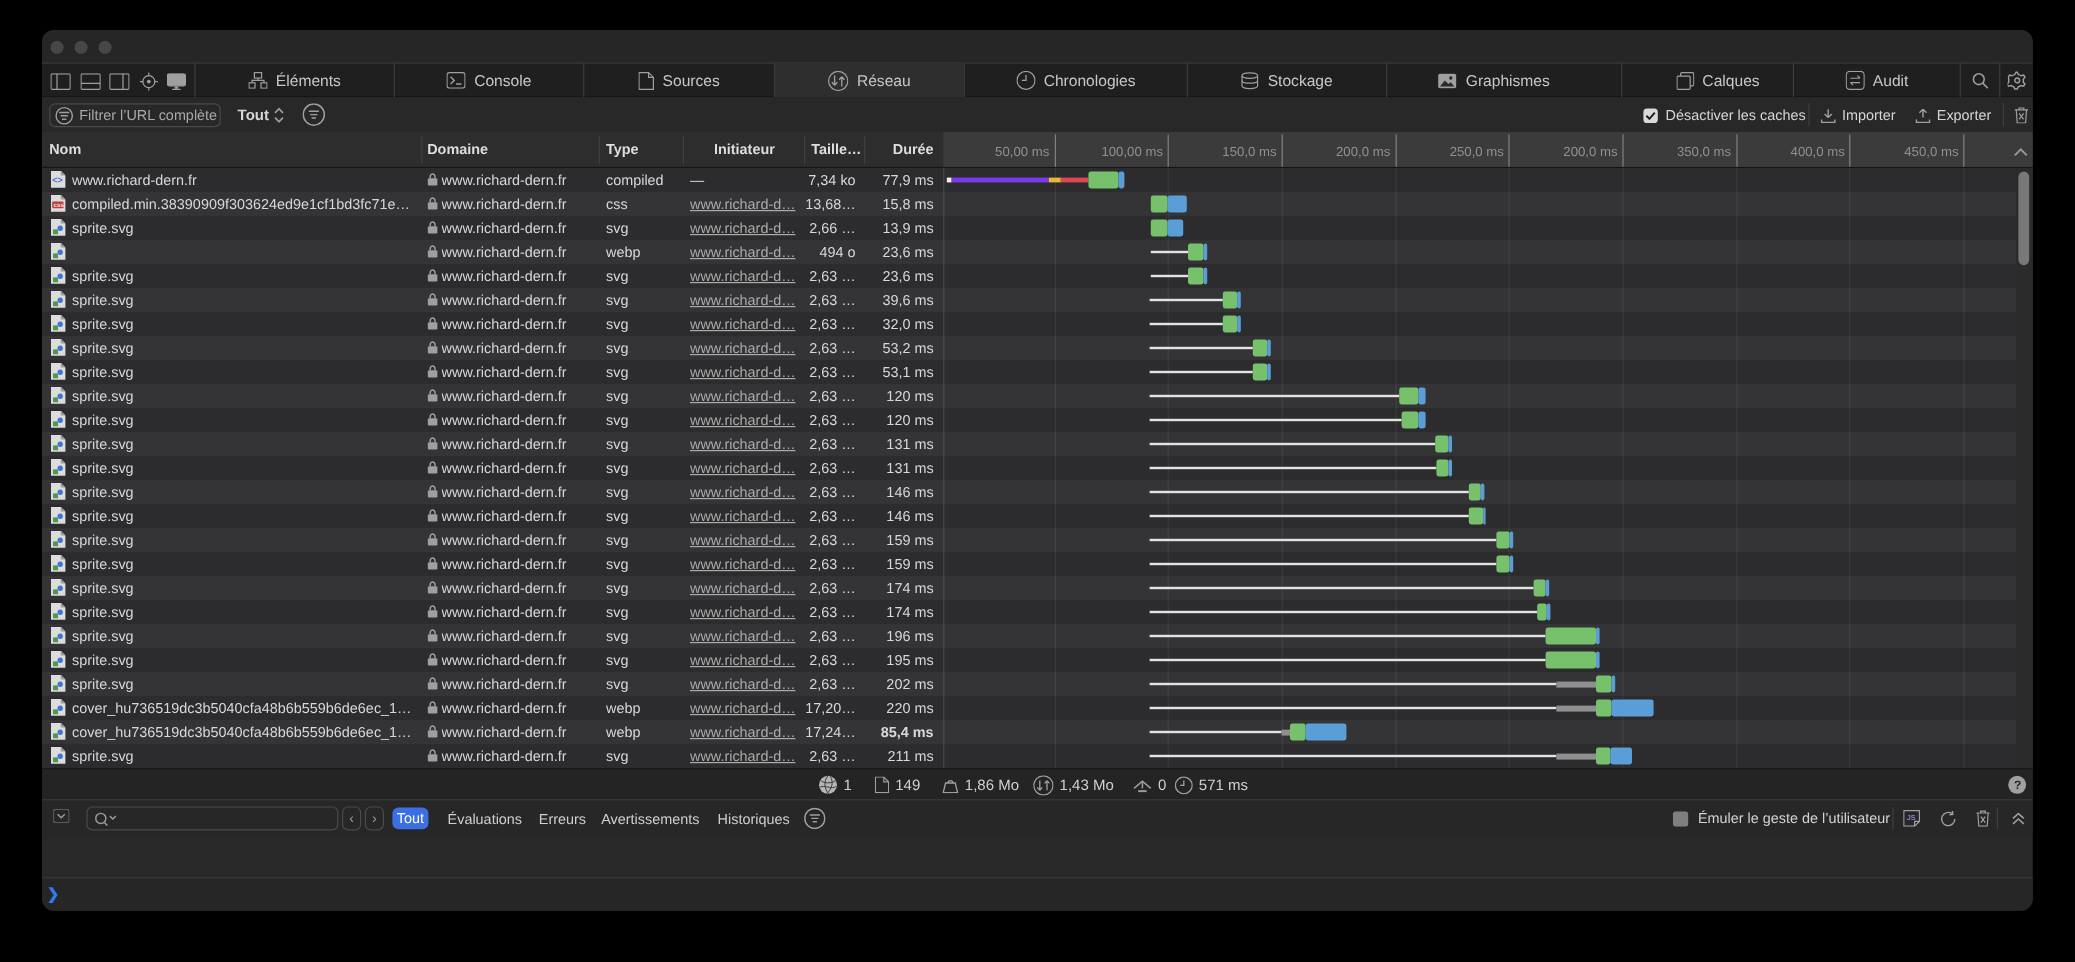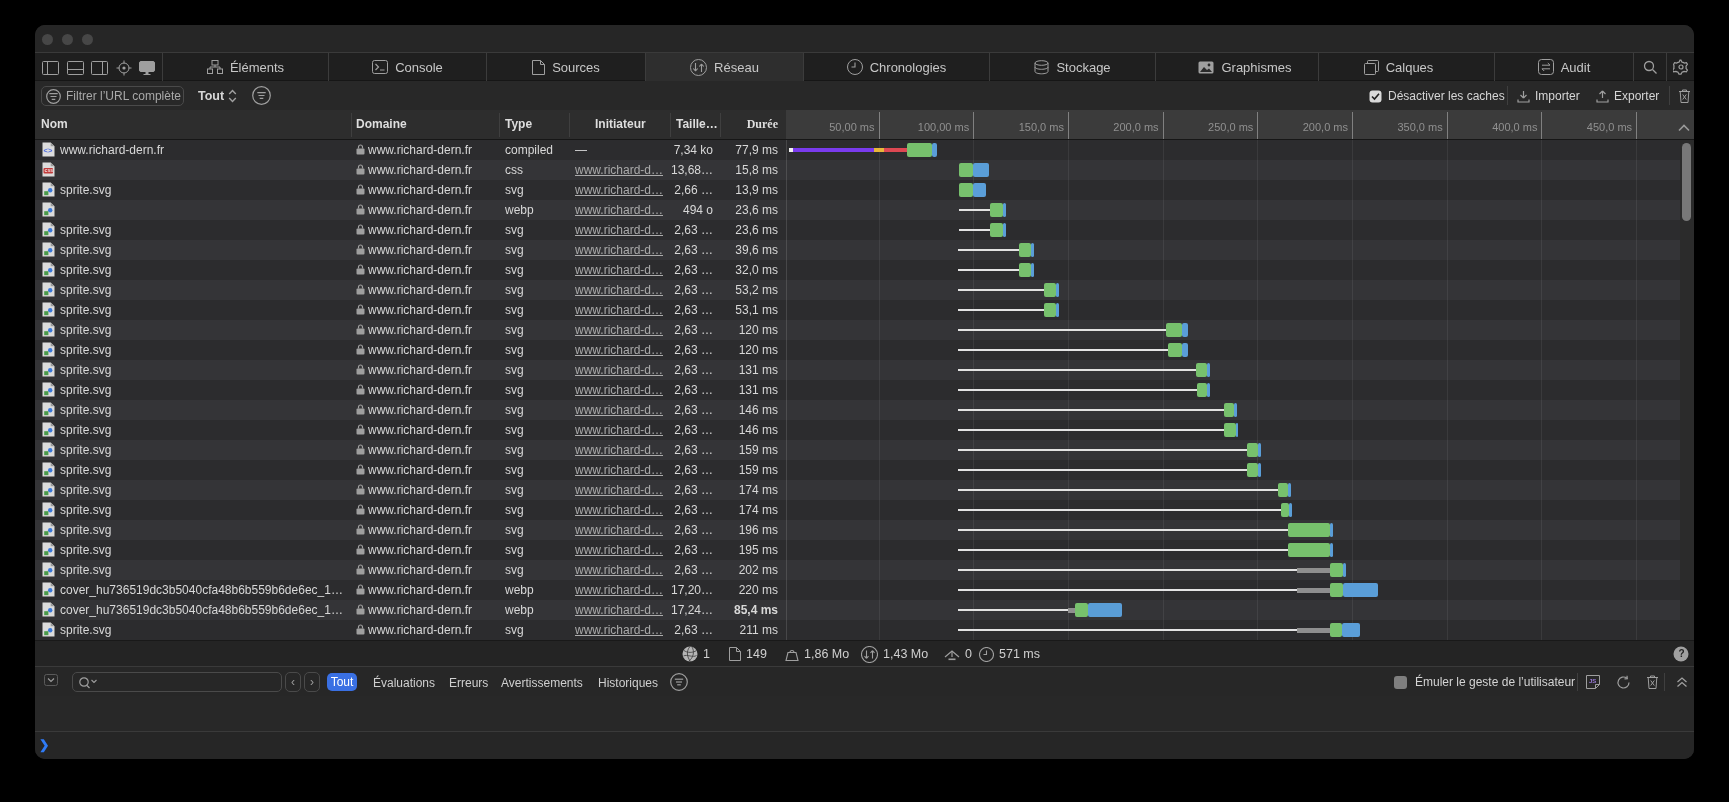--- a/index.html
+++ b/index.html
@@ -119,21 +119,21 @@
         <span>Stockage</span>
       </div>
 <div class="abs tab" style="left:1120px;width:179px;">
         <svg width="16" height="13" viewBox="0 0 16 13" style="">
           <rect x="0.5" y="0.5" width="15" height="12" rx="1.5" fill="#9f9f9f"></rect>
           <path d="M2 11 L6 6 L9 9 L11 7.5 L14 11 z" fill="#2a2a2a"></path>
           <circle cx="11" cy="4" r="1.4" fill="#2a2a2a"></circle>
         </svg>
         <span>Graphismes</span>
       </div>
-<div class="abs tab" style="left:1283px;width:160px;">
+<div class="abs tab" style="left:1316px;width:160px;">
         <svg width="15" height="15" viewBox="0 0 15 15" style="">
           <rect x="3.5" y="0.5" width="11" height="11" rx="1" fill="none" stroke="#9f9f9f"></rect>
           <rect x="0.5" y="3.5" width="11" height="11" rx="1" fill="#1f1f1f" stroke="#9f9f9f"></rect>
         </svg>
         <span>Calques</span>
       </div>
 <div class="abs tab" style="left:1459px;width:139px;">
         <svg width="16" height="16" viewBox="0 0 16 16" style="">
           <rect x="0.5" y="0.5" width="15" height="15" rx="3" fill="none" stroke="#9f9f9f"></rect>
           <path d="M4 6.2 h8 M12 6.2 l-2.2-2.2 M4 9.8 h8 M4 9.8 l2.2 2.2" fill="none" stroke="#9f9f9f"></path>
@@ -203,21 +203,21 @@
           <path d="M2.2 2.5 l0.8 11 h7 l0.8 -11" fill="none" stroke="#9f9f9f"></path>
           <path d="M4.7 5.5 l3.6 5 M8.3 5.5 l-3.6 5" stroke="#9f9f9f"></path>
         </svg></div>
 </div>
 <div id="header" class="abs">
 <div class="abs" style="left:6px;top:7px;">Nom</div>
 <div class="abs" style="left:321px;top:7px;">Domaine</div>
 <div class="abs" style="left:470px;top:7px;">Type</div>
 <div class="abs" style="left:532px;top:7px;padding-left:28px;">Initiateur</div>
 <div class="abs" style="left:641px;top:7px;">Taille…</div>
-<div class="abs r" style="left:683px;width:60px;top:7px;font-family:Liberation Serif, serif;">Durée</div>
+<div class="abs r" style="left:683px;width:60px;top:7px;">Durée</div>
 <div class="abs hsep" style="left:316px"></div>
 <div class="abs hsep" style="left:464px"></div>
 <div class="abs hsep" style="left:534px"></div>
 <div class="abs hsep" style="left:635px"></div>
 <div class="abs hsep" style="left:685px"></div>
 <div id="tlheader" class="abs">
 <div class="abs tlabel" style="left:18.5px;">50,00 ms</div>
 <div class="abs gridh" style="left:92.5px;"></div>
 <div class="abs tlabel" style="left:113.2px;">100,00 ms</div>
 <div class="abs gridh" style="left:187.2px;"></div>
@@ -258,20 +258,21 @@
 <div class="abs cell r" style="left:588px;width:90px;">7,34 ko</div>
 <div class="abs cell r" style="left:653px;width:90px;">77,9 ms</div>
 </div>
 <div class="abs row even" style="top:20px;">
 <div class="abs icn" style="left:7px;"><svg width="13" height="15" viewBox="0 0 13 15" style="">
             <path d="M0.5 0.5 h8.2 l3.8 3.8 v10.2 h-12 z" fill="#dcdcdc"></path>
             <path d="M8.7 0.5 v3.8 h3.8 l-3.8 -3.8 z" fill="#9b9b9b"></path>
             <rect x="1.5" y="6" width="9.5" height="5.5" fill="#c13b3b" rx="1"></rect>
             <text x="2.6" y="10.4" font-size="5.2" font-weight="bold" fill="#f2dede" font-family="Liberation Sans">css</text>
           </svg></div>
+<div class="abs cell" style="left:25px;width:290px;">compiled.min.38390909f303624ed9e1cf1bd3fc71e…</div>
 <div class="abs" style="left:321px;top:4px;"><svg width="9" height="11" viewBox="0 0 9 11" style="">
             <rect x="0.5" y="4.5" width="8" height="6" rx="1" fill="#9f9f9f"></rect>
             <path d="M2.5 4.5 V3 a2 2 0 0 1 4 0 v1.5" fill="none" stroke="#9f9f9f" stroke-width="1.2"></path>
           </svg></div>
 <div class="abs cell" style="left:333px;">www.richard-dern.fr</div>
 <div class="abs cell" style="left:470px;">css</div>
 <div class="abs cell lnk" style="left:540px;">www.richard-d…</div>
 <div class="abs cell r" style="left:588px;width:90px;">13,68…</div>
 <div class="abs cell r" style="left:653px;width:90px;">15,8 ms</div>
 </div>

